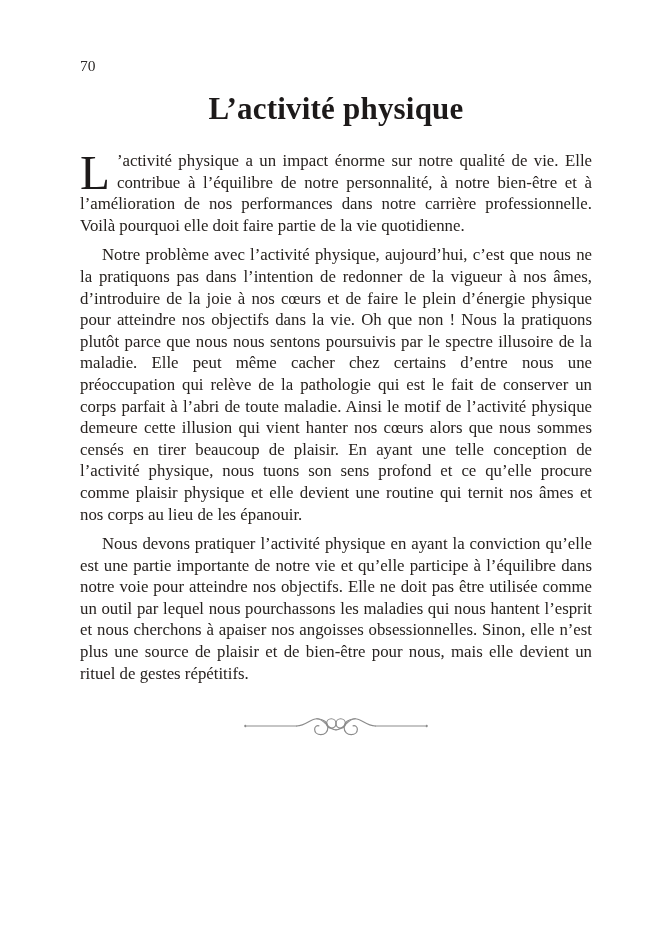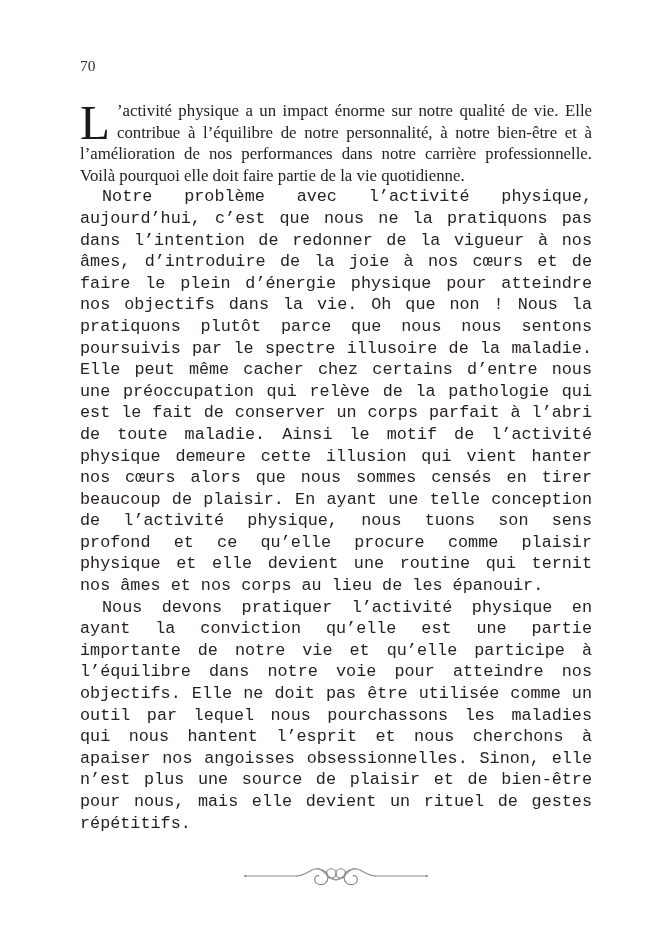--- a/index.html
+++ b/index.html
@@ -50,23 +50,22 @@
     margin-top: 23px;
     font-size: 16.8px;
     line-height: 21.6px;
     text-align: justify;
     color: #27221f;
   }
   .body-text p {
     margin: 0;
   }
   .body-text p + p {
-    margin-top: 0;
+    margin-top: 8px;
     text-indent: 22px;
-    font-family: Liberation Mono, monospace;
   }
   .dropcap {
     float: left;
     font-size: 49px;
     line-height: 40px;
     padding: 3px 7px 0 0;
     color: #1d1a1a;
   }
   .ornament {
     margin-top: 27px;
@@ -79,20 +78,21 @@
 </style>
 </head>
 <body>
 
 <div class="page">
 
   <header class="running-head">
     <span class="page-number">70</span>
   </header>
 
+  <h1 class="page-title">L’activité physique</h1>
 
   <div class="body-text">
     <p>
       <span class="dropcap">L</span><span>’activité physique a un impact énorme sur notre qualité de vie. Elle contribue à l’équilibre de notre personnalité, à notre bien-être et à l’amélioration de nos performances dans notre carrière professionnelle. Voilà pourquoi elle doit faire partie de la vie quotidienne.</span>
     </p>
     <p>Notre problème avec l’activité physique, aujourd’hui, c’est que nous ne la pratiquons pas dans l’intention de redonner de la vigueur à nos âmes, d’introduire de la joie à nos cœurs et de faire le plein d’énergie physique pour atteindre nos objectifs dans la vie. Oh que non ! Nous la pratiquons plutôt parce que nous nous sentons poursuivis par le spectre illusoire de la maladie. Elle peut même cacher chez certains d’entre nous une préoccupation qui relève de la pathologie qui est le fait de conserver un corps parfait à l’abri de toute maladie. Ainsi le motif de l’activité physique demeure cette illusion qui vient hanter nos cœurs alors que nous sommes censés en tirer beaucoup de plaisir. En ayant une telle conception de l’activité physique, nous tuons son sens profond et ce qu’elle procure comme plaisir physique et elle devient une routine qui ternit nos âmes et nos corps au lieu de les épanouir.</p>
     <p>Nous devons pratiquer l’activité physique en ayant la conviction qu’elle est une partie importante de notre vie et qu’elle participe à l’équilibre dans notre voie pour atteindre nos objectifs. Elle ne doit pas être utilisée comme un outil par lequel nous pourchassons les maladies qui nous hantent l’esprit et nous cherchons à apaiser nos angoisses obsessionnelles. Sinon, elle n’est plus une source de plaisir et de bien-être pour nous, mais elle devient un rituel de gestes répétitifs.</p>
   </div>
 
   <div class="ornament">

